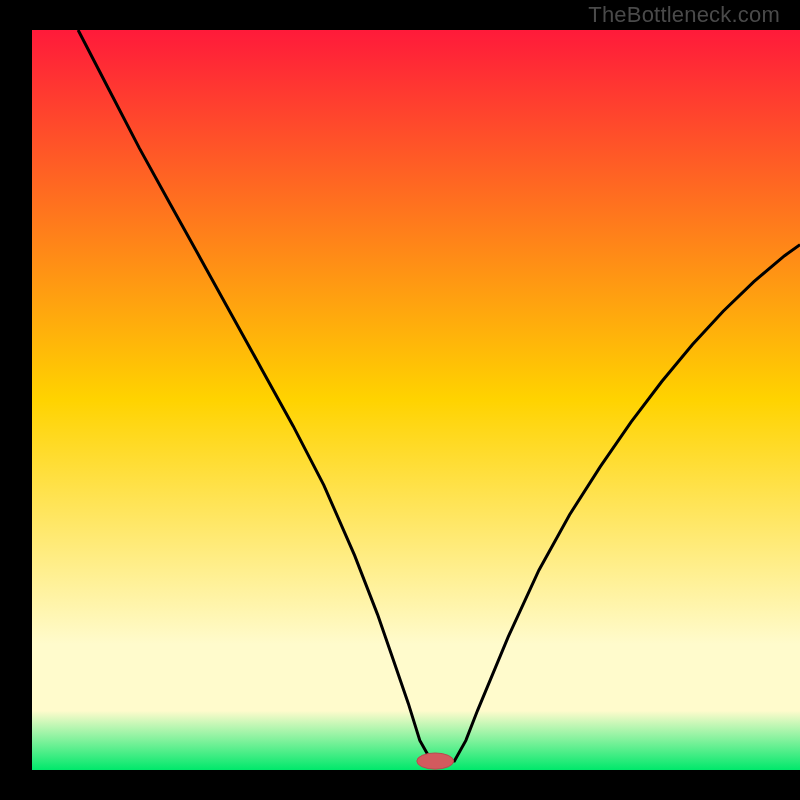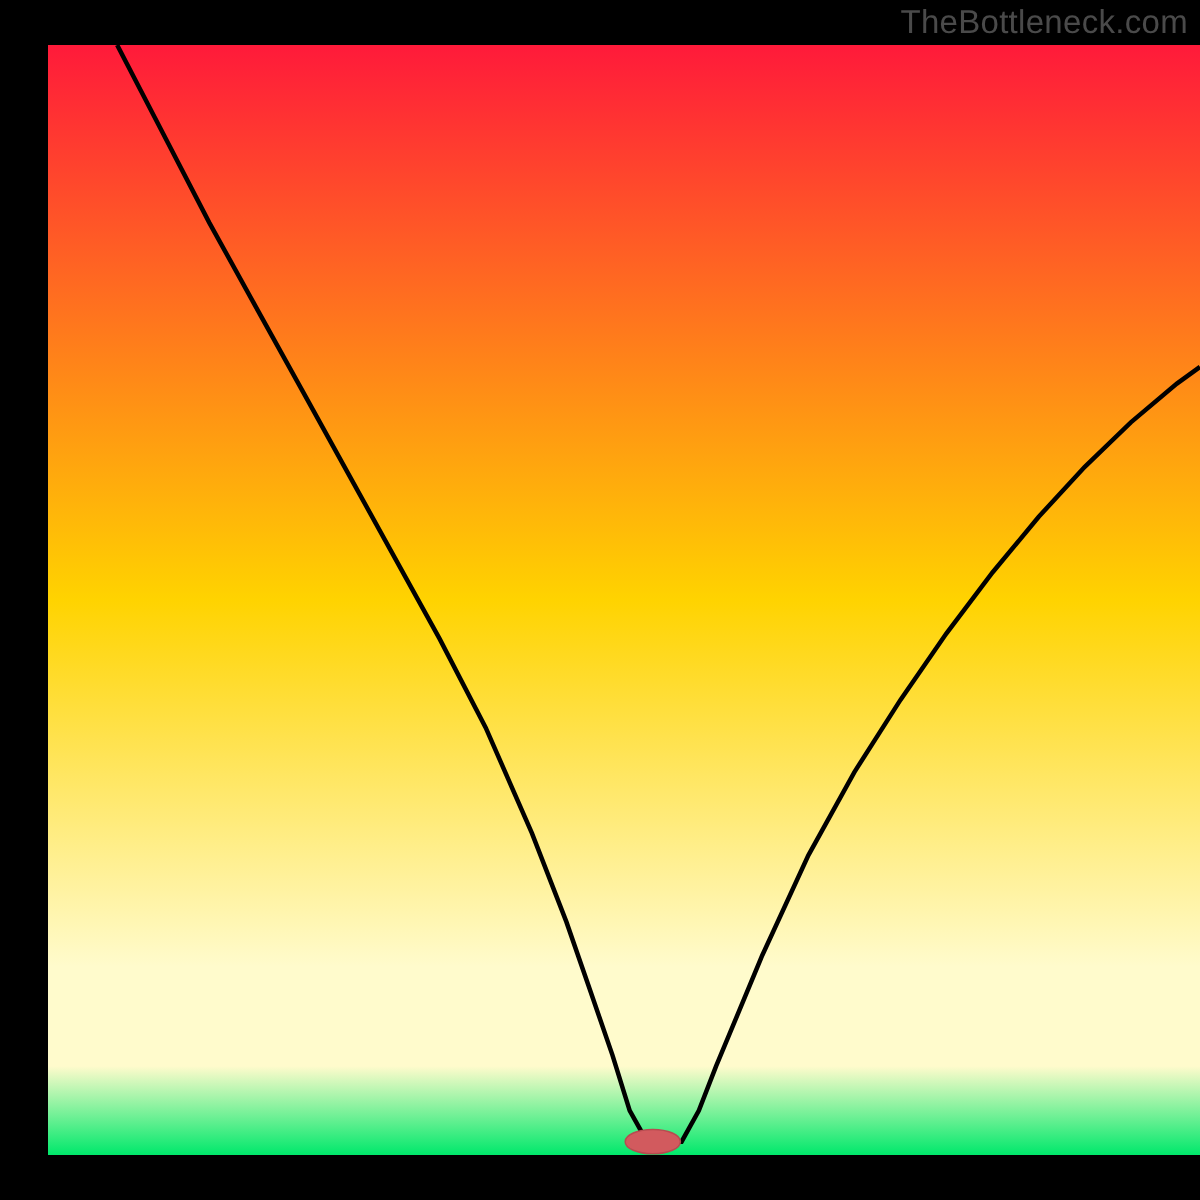--- a/index.html
+++ b/index.html
@@ -11,21 +11,21 @@
     overflow: hidden;
   }
   .stage {
     position: relative;
     width: 800px;
     height: 800px;
   }
   .watermark {
     position: absolute;
     top: 2px;
-    right: 8px;
+    right: 20px;
     font-family: Arial, Helvetica, sans-serif;
     font-size: 22px;
     font-weight: 500;
     color: #4a4a4a;
     letter-spacing: 0.2px;
     z-index: 3;
   }
   svg.plot {
     position: absolute;
     left: 0;

